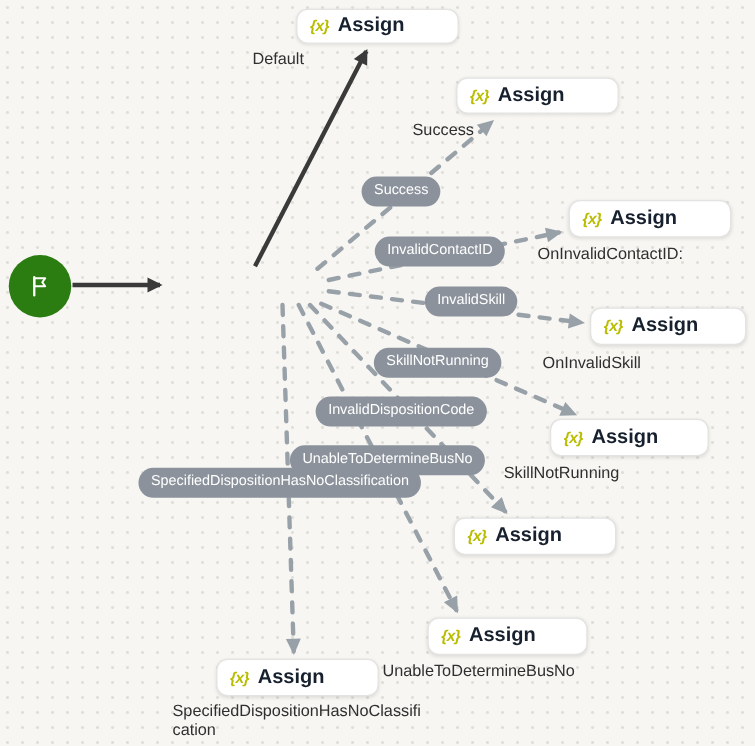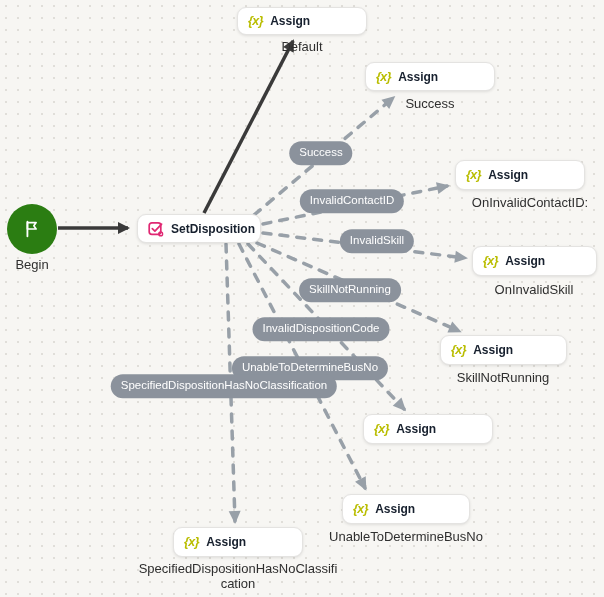--- a/index.html
+++ b/index.html
@@ -22,29 +22,29 @@
     background:#ffffff;
     border:1px solid #e4e3e1;
     border-radius:9px;
     box-shadow:0 1px 3px rgba(0,0,0,.10);
     padding:0 10px;
     box-sizing:border-box;
     height:30px;
     cursor:pointer;
   }
   .node .title{
-    font-size:12px;font-weight:bold;color:#17202e;white-space:nowrap;
+    font-size:16px;font-weight:bold;color:#17202e;white-space:nowrap;
   }
   .assign-glyph{
     color:#b9bd00;font-weight:bold;font-style:italic;
     font-size:12.5px;letter-spacing:-0.5px;white-space:nowrap;
   }
   .caption{
     position:absolute;z-index:4;
-    width:200px;text-align:center;
+    width:200px;
     font-size:13px;color:#2f2f2f;line-height:1.15;
     overflow-wrap:anywhere;
   }
   .begin-circle{
     position:absolute;z-index:3;
     width:50px;height:50px;border-radius:50%;
     background:#2b7d12;
     display:flex;align-items:center;justify-content:center;
     cursor:pointer;
   }
@@ -93,30 +93,20 @@
   <div class="begin-circle" style="left:7px;top:204px">
     <span style="display:flex">
       <svg width="22" height="22" viewBox="0 0 24 24">
         <path d="M7 4 V20" stroke="#ffffff" stroke-width="2" stroke-linecap="round" fill="none"></path>
         <path d="M7 5 H16.5 L14 8.5 L16.5 12 H7 Z" fill="none" stroke="#ffffff" stroke-width="1.8" stroke-linejoin="round"></path>
       </svg>
     </span>
   </div>
   <div class="caption" style="left:-68px;top:258px">Begin</div>
 
-  <div class="node" style="left:137px;top:214px;width:124px;height:29px">
-    <span style="display:flex">
-      <svg width="16" height="16" viewBox="0 0 16 16">
-        <rect x="1.2" y="1.8" width="11.6" height="11.6" rx="2.6" fill="none" stroke="#e02873" stroke-width="1.7"></rect>
-        <path d="M4.3 7.6 L6.9 10.2 L13.6 3.2" fill="none" stroke="#e02873" stroke-width="1.7" stroke-linecap="round" stroke-linejoin="round"></path>
-        <circle cx="12.7" cy="12.9" r="1.9" fill="none" stroke="#e02873" stroke-width="1.4"></circle>
-      </svg>
-    </span>
-    <span class="title">SetDisposition</span>
-  </div>
 
   <div class="node" style="left:237px;top:7px;width:130px;height:28px">
     <span class="assign-glyph">{x}</span>
     <span class="title">Assign</span>
   </div>
   <div class="caption" style="left:202px;top:40px">Default</div>
 
   <div class="node" style="left:365px;top:62px;width:130px;height:29px">
     <span class="assign-glyph">{x}</span>
     <span class="title">Assign</span>

